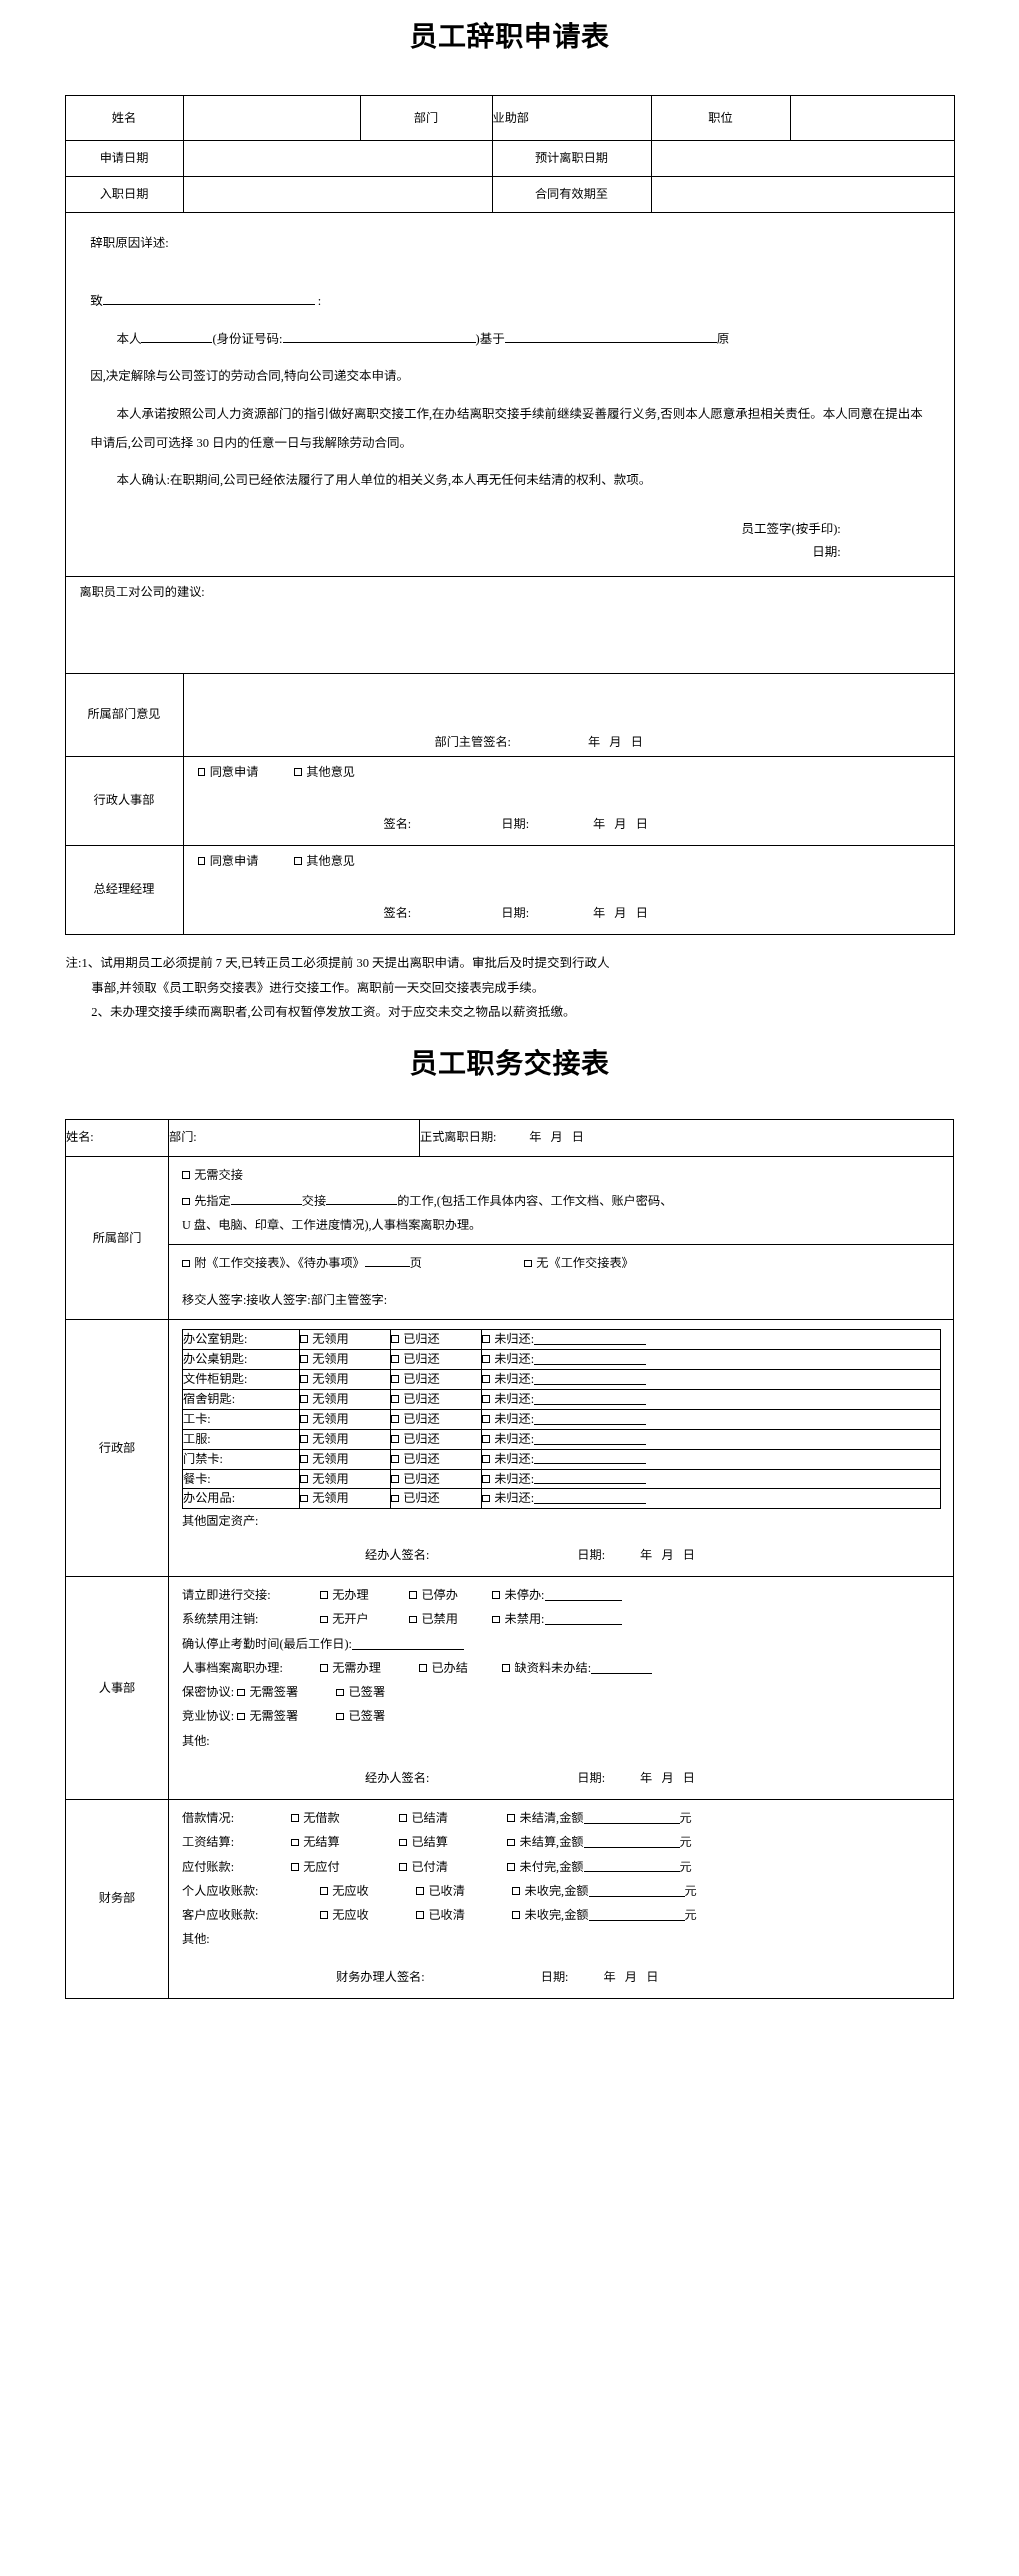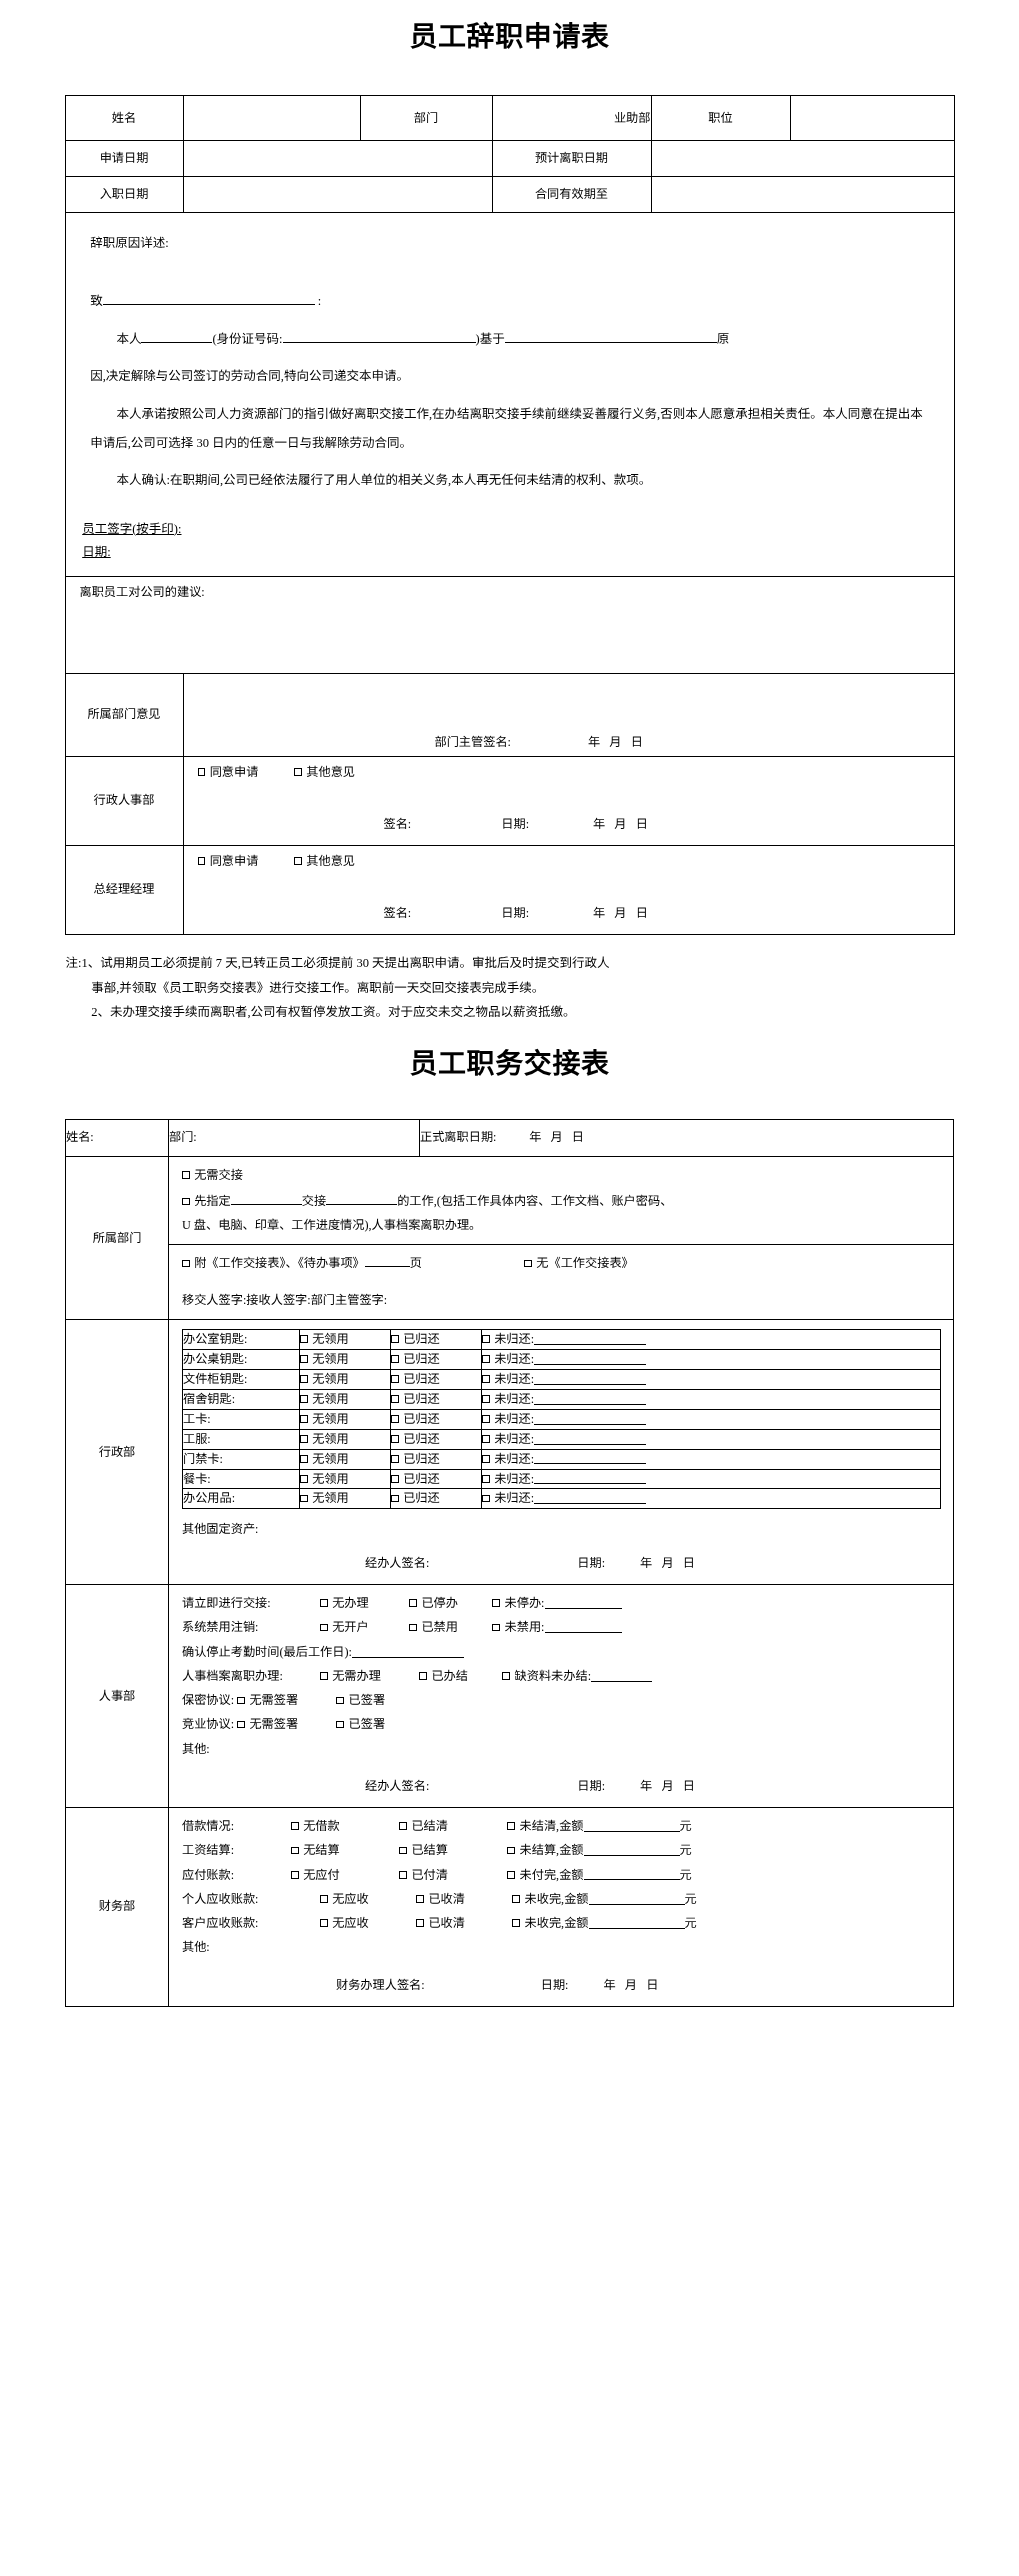--- a/index.html
+++ b/index.html
@@ -40,21 +40,21 @@
     margin: 0 auto;
     width: 888px;
   }
   table.form td {
     border: 0.6px solid #000000;
     padding: 0;
     vertical-align: middle;
     font-size: 12.2px;
     line-height: 1.55;
   }
-  .c { text-align: right; }
+  .c { text-align: left; }
   .l { text-align: left; }
   .pad { padding: 3.9px 6.4px; }
   .label-cell {
     text-align: center;
     font-size: 12.2px;
   }
 
   
   .reason-block {
     padding: 7.7px 16.7px 10.3px 16.7px;
@@ -69,21 +69,21 @@
     vertical-align: baseline;
   }
   .bl-xl { width: 212px; }
   .bl-lg { width: 193px; }
   .bl-sm { width: 71px; }
   .bl-xs { width: 45px; }
 
   .sig-area {
     margin-top: 22px;
     padding-right: 96px;
-    text-decoration: underline;
+    text-align: right;
   }
   .sig-area div { line-height: 1.9; }
   .tall-150 { height: 96px; }
 
   .opinion-inner { padding: 6.4px 11.6px 6.4px 14px; }
   .opinion-row-1 { margin-bottom: 22px; }
 
   
   .cb {
     display: inline-block;
@@ -372,21 +372,21 @@
                     <td class="o3"><span class="cb"></span><span class="t3">未归还:</span><span class="ul-fill"></span></td>
                   </tr>
                   <tr>
                     <td class="k">办公用品:</td>
                     <td class="o1"><span class="cb"></span><span class="t1">无领用</span></td>
                     <td class="o2"><span class="cb"></span><span class="t2">已归还</span></td>
                     <td class="o3"><span class="cb"></span><span class="t3">未归还:</span><span class="ul-fill"></span></td>
                   </tr>
                 </tbody>
             </table>
-            <div style="margin-top:11px">其他固定资产:</div>
+            <div style="margin-top:3px">其他固定资产:</div>
             <div class="op-sign" style="padding-left:0;padding-top:14px">
               <span class="pp" style="width:183px"></span><span class="pp">经办人签名:</span><span class="pp" style="width:148px"></span><span class="pp">日期:</span><span class="pp" style="width:35px"></span><span class="pp ymd">年  月  日</span>
             </div>
           </div>
         </td>
       </tr>
 
       <tr>
         <td class="label-cell">人事部</td>
         <td colspan="2" style="vertical-align:top">

